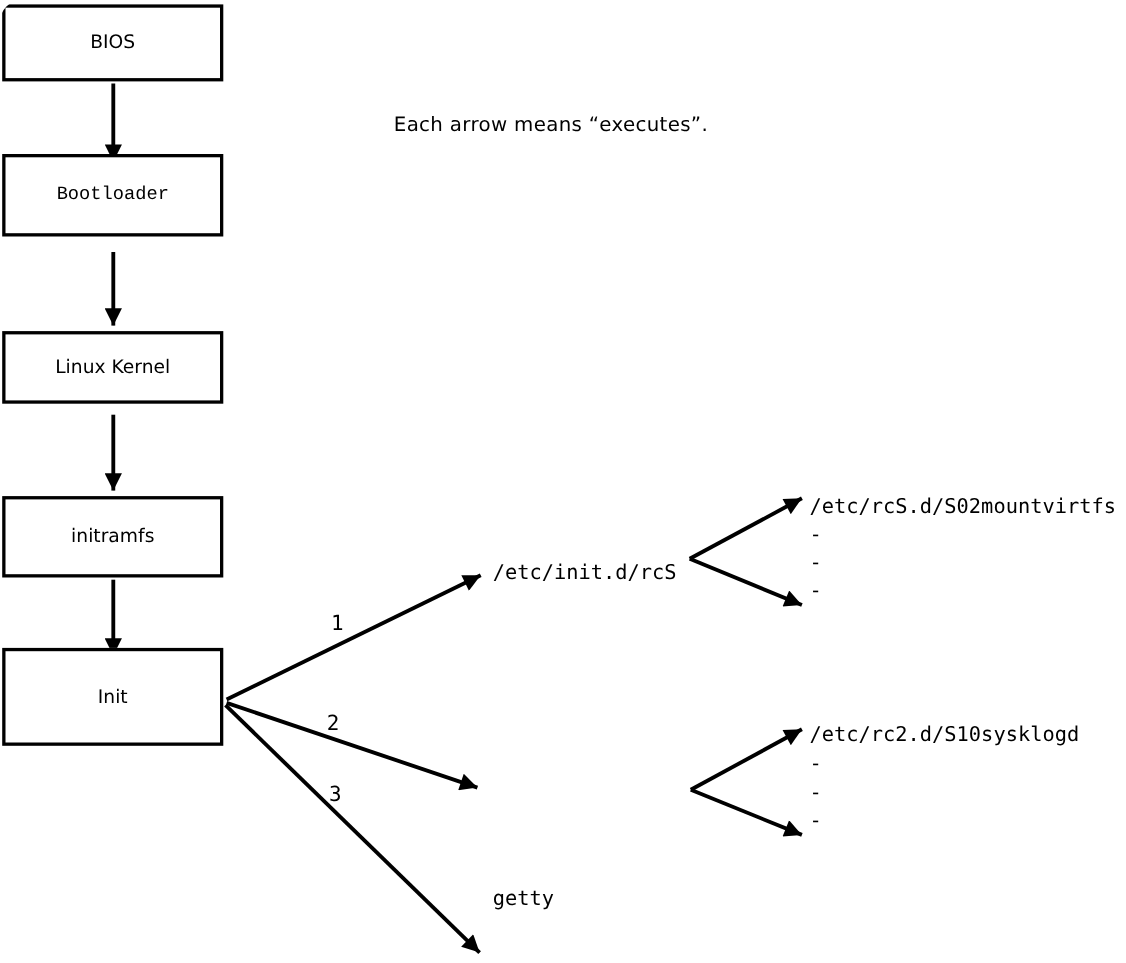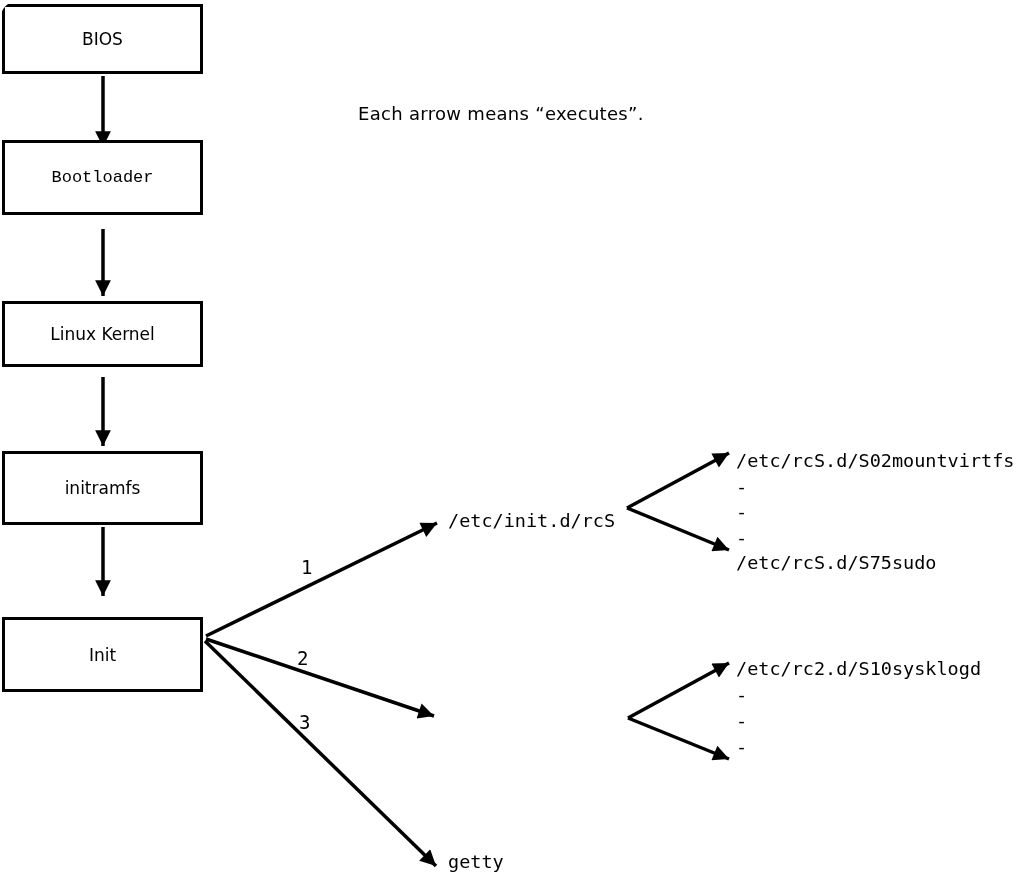--- a/index.html
+++ b/index.html
@@ -84,39 +84,38 @@
   </div>
   <div class="box" style="top:140px; height:75px;font-family:Liberation Mono, monospace;">
     <span>Bootloader</span>
   </div>
   <div class="box" style="top:301px; height:66px;">
     <span>Linux Kernel</span>
   </div>
   <div class="box" style="top:451px; height:74px;justify-content:center;">
     <span>initramfs</span>
   </div>
-  <div class="box" style="top:617px; height:75px;">
+  <div class="box" style="top:589px; height:89px;">
     <span>Init</span>
   </div>
 
   <div class="note">Each arrow means “executes”.</div>
 
   <div class="mono num" style="left:301px; top:557px;">1</div>
   <div class="mono num" style="left:297px; top:648px;">2</div>
   <div class="mono num" style="left:299px; top:712px;">3</div>
 
   <div class="mono" style="left:448px; top:498px;margin-top:12px;">/etc/init.d/rcS</div>
-  <div class="mono" style="left:448px; top:851px;">getty</div>
+  <div class="mono" style="left:448px; top:807px;">getty</div>
 
   <div class="mono list" style="left:736px; top:432px;">
       <div class="line">/etc/rcS.d/S02mountvirtfs</div>
       <div class="line">-</div>
       <div class="line">-</div>
       <div class="line">-</div>
-      <div class="line">/etc/rcS.d/S75sudo</div>
     </div>
 
   <div class="mono list g2" style="left:736px; top:640px;">
       <div class="line">/etc/rc2.d/S10sysklogd</div>
       <div class="line">-</div>
       <div class="line">-</div>
       <div class="line">-</div>
     </div>
 
 </div>

